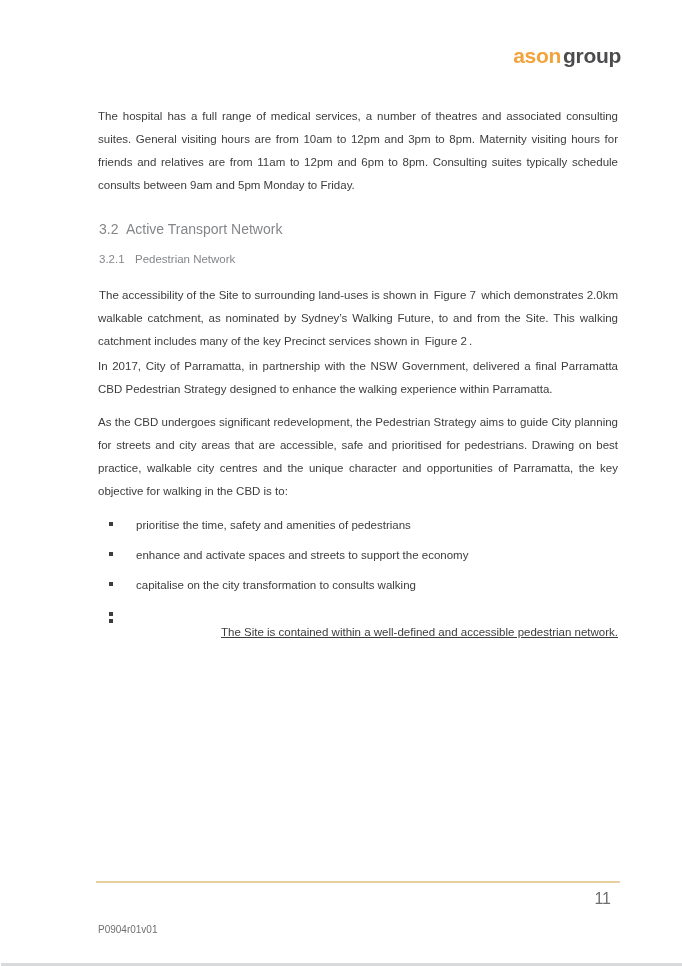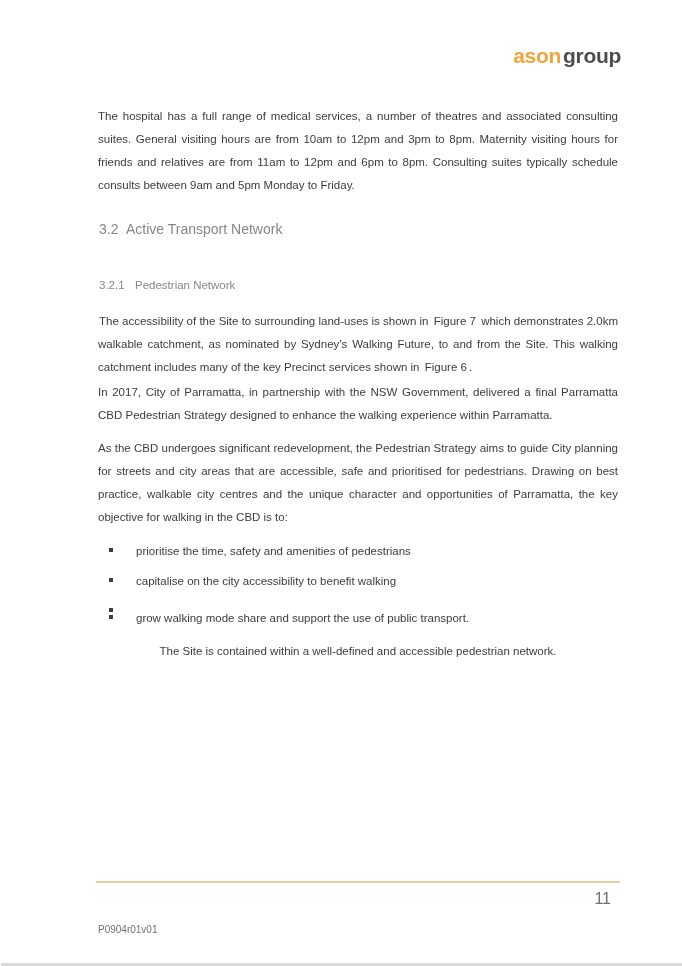--- a/index.html
+++ b/index.html
@@ -24,30 +24,30 @@
   }
   .logo .logo-ason  { color: #f2a33c; }
   .logo .logo-group { color: #4c4c4e; }
 
   
   .content {
     position: absolute; left: 95px; top: 102px; width: 524px;
     font-size: 11.5px; line-height: 23px; color: #3c3c3c;
   }
   .para { text-align: justify; }
-  .para.no-justify { text-align: center; }
+  .para.no-justify { text-align: right; text-decoration: underline; }
 
   .section-heading {
     margin-top: 20px;
     font-size: 14px; line-height: 18px; color: #84868a;
     font-weight: normal;
   }
   .section-heading .h-num { display: inline-block; min-width: 27px; }
   .subsection-heading {
-    margin-top: 36px;
+    margin-top: 10px;
     font-size: 11.5px; line-height: 15px; color: #84868a;
     font-weight: normal;
   }
   .subsection-heading .h-num { display: inline-block; min-width: 36px; }
 
   .p-accessibility { margin-top: 14px; }
   .p-parramatta    { }
   .p-cbd           { margin-top: 8px; }
   .bold            { font-weight: normal; }
 
@@ -93,49 +93,54 @@
     <p class="para">The hospital has a full range of medical services, a number of theatres and associated consulting suites. General visiting hours are from 10am to 12pm and 3pm to 8pm.  Maternity visiting hours for friends and relatives are from 11am to 12pm and 6pm to 8pm. Consulting suites typically schedule consults between 9am and 5pm Monday to Friday.</p>
 
     <h2 class="section-heading">
       <span class="h-num">3.2</span><span>Active Transport Network</span>
     </h2>
 
     <h3 class="subsection-heading">
       <span class="h-num">3.2.1</span><span>Pedestrian Network</span>
     </h3>
 
-    <p class="para p-accessibility"><span>The accessibility of the Site to surrounding land-uses is shown in </span><span class="bold">Figure 7</span><span> which demonstrates 2.0km walkable catchment, as nominated by Sydney’s Walking Future, to and from the Site. This walking catchment includes many of the key Precinct services shown in </span><span class="bold">Figure 6</span><span>.</span></p>
+    <p class="para p-accessibility"><span>The accessibility of the Site to surrounding land-uses is shown in </span><span class="bold">Figure 7</span><span> which demonstrates 2.0km walkable catchment, as nominated by Sydney’s Walking Future, to and from the Site. This walking catchment includes many of the key Precinct services shown in </span><span class="bold">Figure 2</span><span>.</span></p>
 
     <p class="para p-parramatta">In 2017, City of Parramatta, in partnership with the NSW Government, delivered a final Parramatta CBD Pedestrian Strategy designed to enhance the walking experience within Parramatta.</p>
 
     <p class="para p-cbd">As the CBD undergoes significant redevelopment, the Pedestrian Strategy aims to guide City planning for streets and city areas that are accessible, safe and prioritised for pedestrians. Drawing on best practice, walkable city centres and the unique character and opportunities of Parramatta, the key objective for walking in the CBD is to:</p>
 
     <ul class="bullet-list">
       <li class="bullet-item">
         <span class="bullet-marker">
             <span class="square"></span>
           </span>
         <span>prioritise the time, safety and amenities of pedestrians</span>
       </li>
       <li class="bullet-item">
         <span class="bullet-marker">
             <span class="square"></span>
           </span>
-        <span>capitalise on the city accessibility to benefit walking</span>
+        <span>enhance and activate spaces and streets to support the economy</span>
+      </li>
+      <li class="bullet-item">
+        <span class="bullet-marker">
+            <span class="square"></span>
+          </span>
+        <span>capitalise on the city transformation to consults walking</span>
       </li>
       <li class="bullet-item">
         <span class="bullet-marker">
             <span class="square"></span>
           </span>
       </li>
       <li class="bullet-item">
         <span class="bullet-marker">
             <span class="square"></span>
           </span>
-        <span>grow walking mode share and support the use of public transport.</span>
       </li>
     </ul>
 
     <p class="para no-justify closing">The Site is contained within a well-defined and accessible pedestrian network.</p>
 
   </div>
 
   <div class="footer-rule"></div>
 
   <div class="footer-block">

